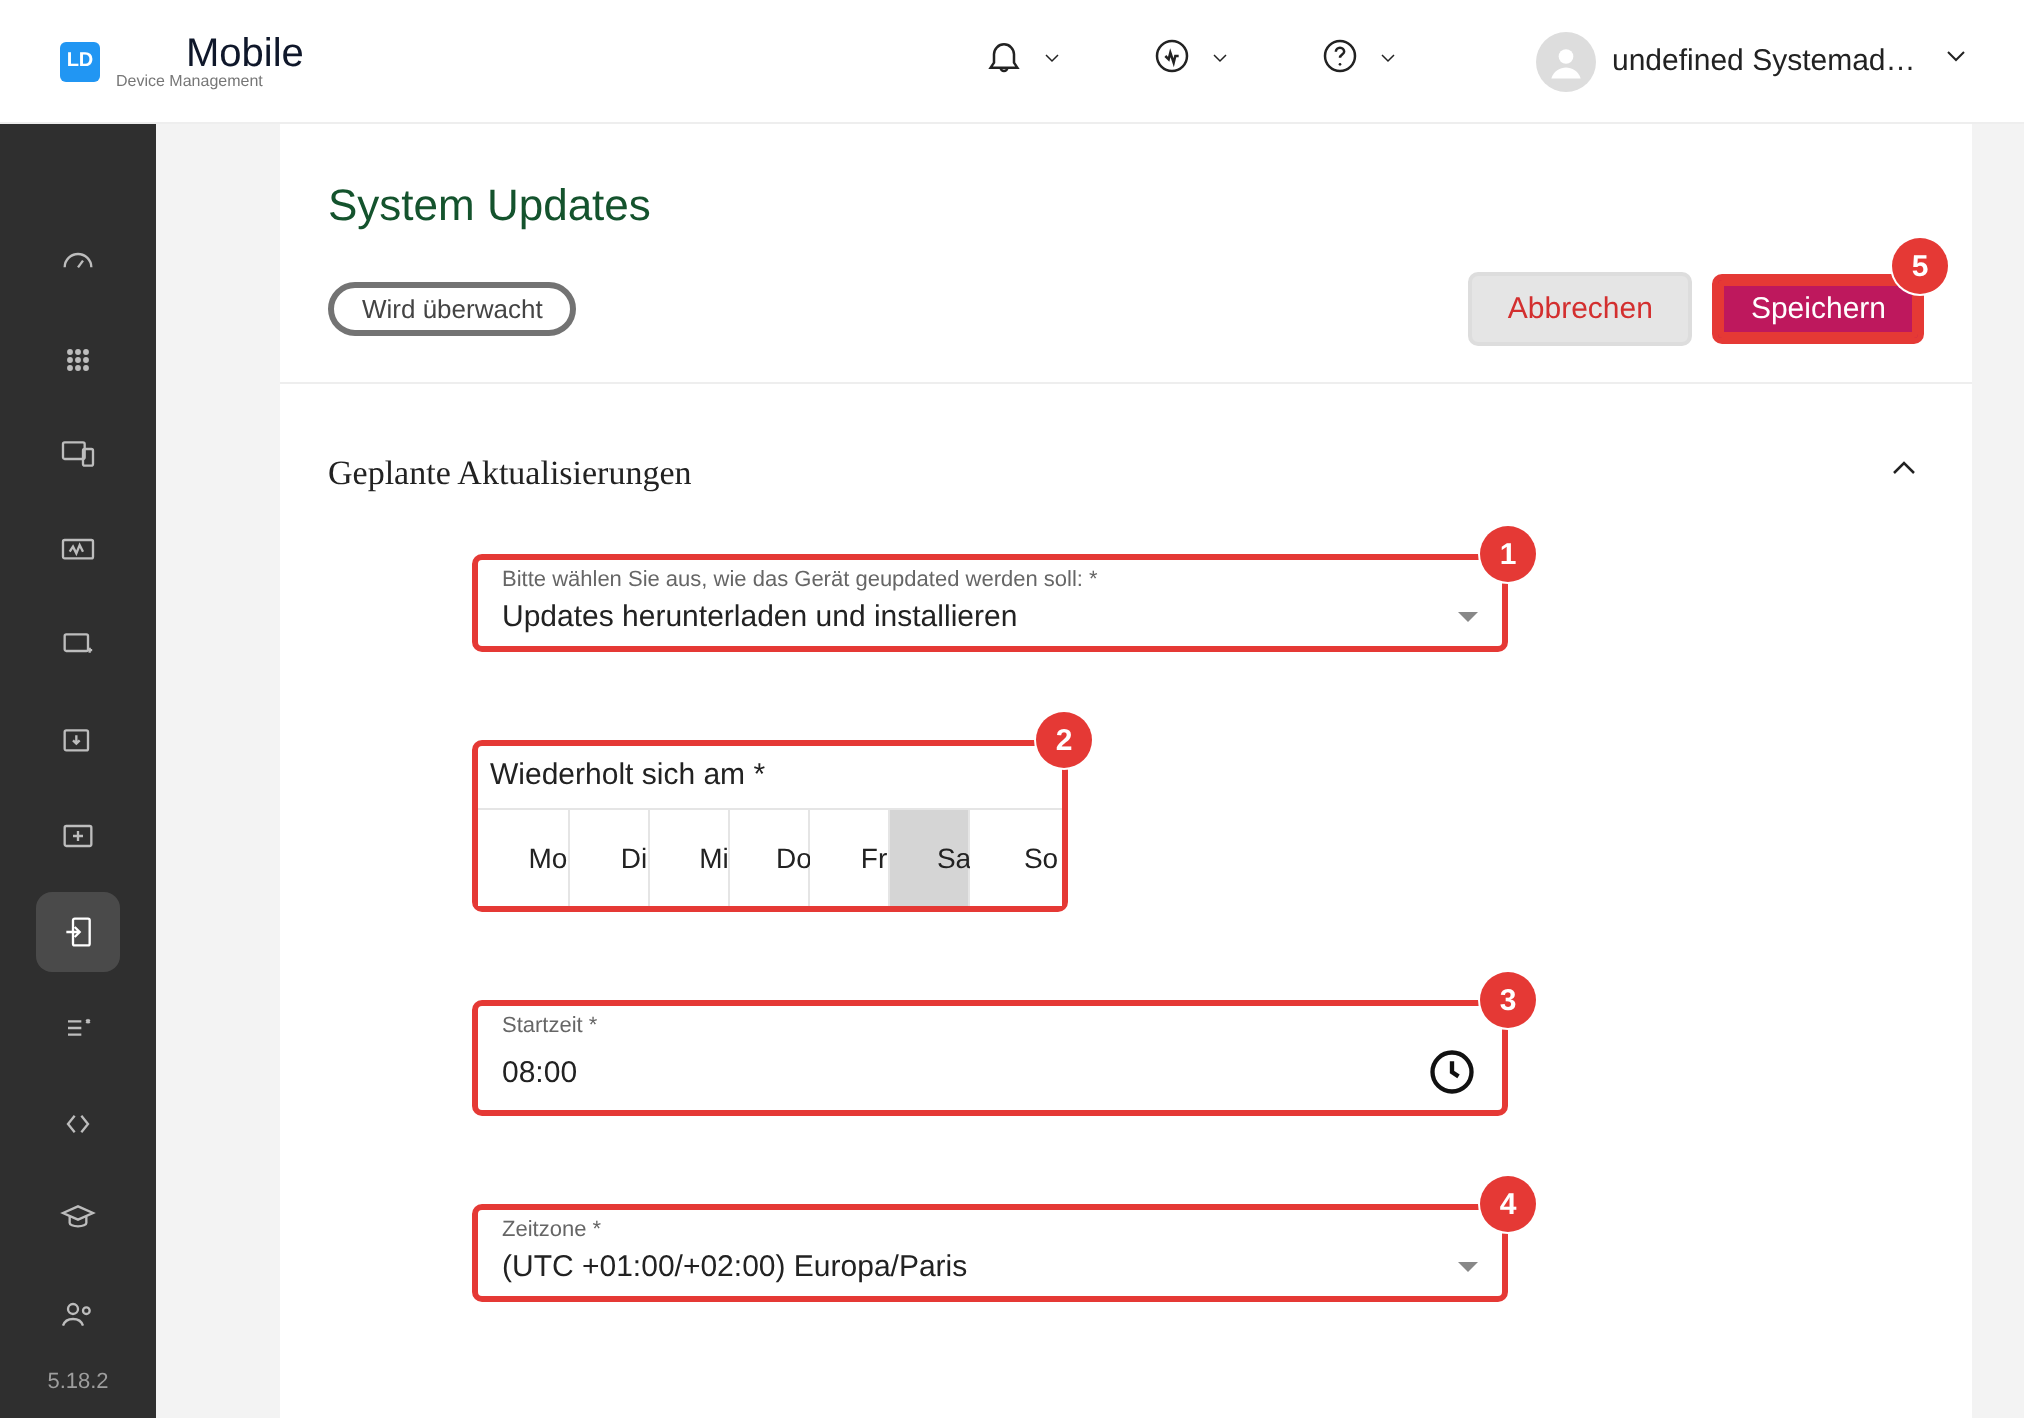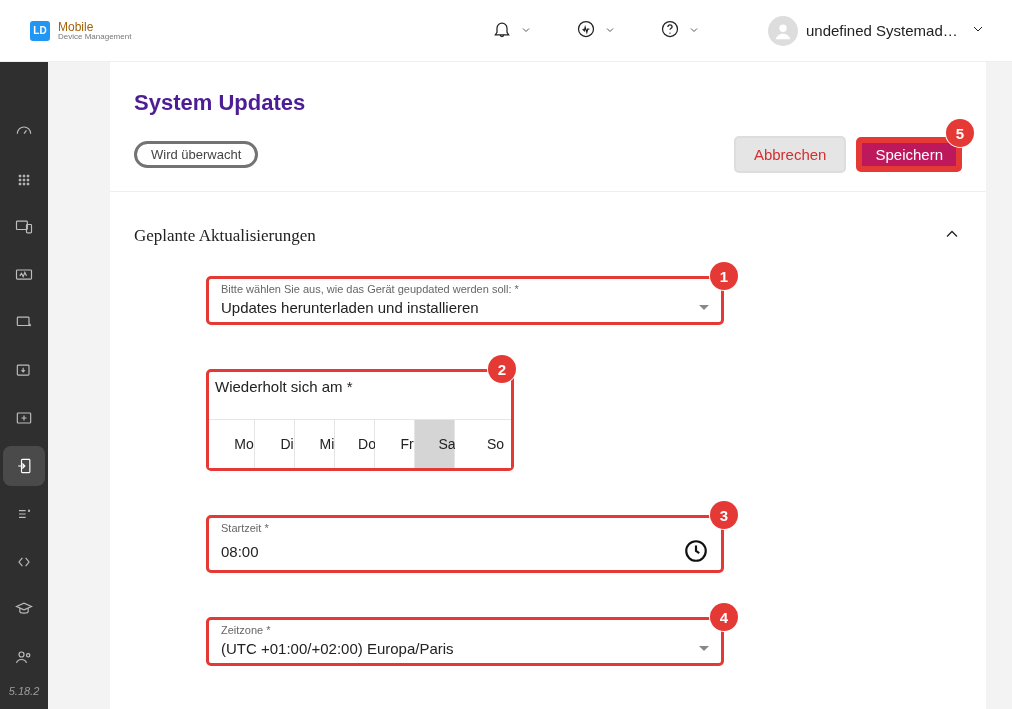--- a/index.html
+++ b/index.html
@@ -15,21 +15,21 @@
       padding: 0 24px 0 30px;
     }
     .brand { display: flex; align-items: center; gap: 8px; }
     .brand-logo {
       width: 20px; height: 20px; border-radius: 3px;
       background: #2196f3;
       display: flex; align-items: center; justify-content: center;
       color: #fff; font-weight: 700; font-size: 10px;
     }
     .brand-text { line-height: 1; }
-    .brand-title { font-size: 12px; font-weight: 400; color: #a16207; }
+    .brand-title { font-size: 20px; font-weight: 400; color: #0f172a; margin-left: 35px; }
     .brand-sub { font-size: 8px; color: #777; text-transform: none; letter-spacing: 0; }
     .header-spacer { flex: 1; }
     .topbtn {
       display: flex; align-items: center; gap: 4px;
       padding: 6px 8px; cursor: pointer; color: #222;
       margin-right: 28px;
     }
     .topbtn:last-child { margin-right: 0; }
     .avatar { width: 30px; height: 30px; border-radius: 50%; background: #ddd; display:inline-flex; align-items:center; justify-content:center; margin-right:8px; }
     .avatar svg { fill: #fff; }
@@ -40,42 +40,41 @@
 
     
     .app {
       flex: 1;
       display: flex;
       min-height: 0;
     }
 
     
     .sidebar {
-      width: 48px;
+      width: 78px;
       background: #2f2f2f;
       display: flex; flex-direction: column; align-items: center;
       padding-top: 50px;
-      font-style: italic;
     }
     .navitem {
       width: 42px; height: 42px; display:flex; align-items:center; justify-content:center;
       margin-bottom: 8px;
       color: #bdbdbd; cursor: pointer;
       border-radius: 8px;
     }
     .navitem.active { background: #4a4a4a; color: #fff; }
     .navitem svg { stroke: currentColor; fill: none; stroke-width: 1.4; }
     .sidebar-spacer { flex: 1; }
     .version { color: #9e9e9e; font-size: 11px; padding-bottom: 12px; }
 
     
     .content-outer { flex: 1; background: #f3f3f3; padding: 0; overflow: auto; }
     .content { background: #fff; margin: 0 26px 24px 62px; min-height: 100%; }
     .content-pad { padding: 28px 24px 40px 24px; }
-    .page-title { font-size: 22px; font-weight: 700; color: #4c1d95; margin-bottom: 20px; }
+    .page-title { font-size: 22px; font-weight: 400; color: #14532d; margin-bottom: 20px; }
 
     .title-row { display: flex; align-items: center; }
     .badge {
       border: 3px solid #737373;
       border-radius: 14px;
       padding: 3px 14px;
       font-size: 13px;
       color: #444;
     }
     .title-spacer { flex: 1; }
@@ -129,34 +128,34 @@
     .time-icon { display:inline-flex; }
 
     .days-box {
       border: 3px solid #e53935;
       border-radius: 5px;
       display: inline-block;
       padding: 0;
     }
     .days-label {
       font-size: 15px; color: #222;
-      padding: 6px 10px 24px 6px;
+      padding: 6px 10px 8px 6px;
       border-bottom: 1px solid #e5e5e5;
     }
     .days-row { display: flex; }
     .day {
       width: 40px; height: 48px;
       display: flex; align-items: center; justify-content: center;
       font-size: 14px; color: #222; cursor: pointer;
       border-right: 1px solid #e5e5e5;
       background: #fff;
       padding-left: 25px;
     }
     .day:first-child { width: 46px; }
-    .day:last-child { border-right: none; width: 56px; }
+    .day:last-child { border-right: none; width: 46px; }
     .day.selected { background: #d5d5d5; }
 
     .callout {
       position: absolute;
       top: -14px; right: -14px;
       width: 28px; height: 28px; border-radius: 50%;
       background: #e53935; color: #fff;
       display: flex; align-items: center; justify-content: center;
       font-weight: 700; font-size: 15px;
       box-shadow: 0 0 0 1px #fff;

